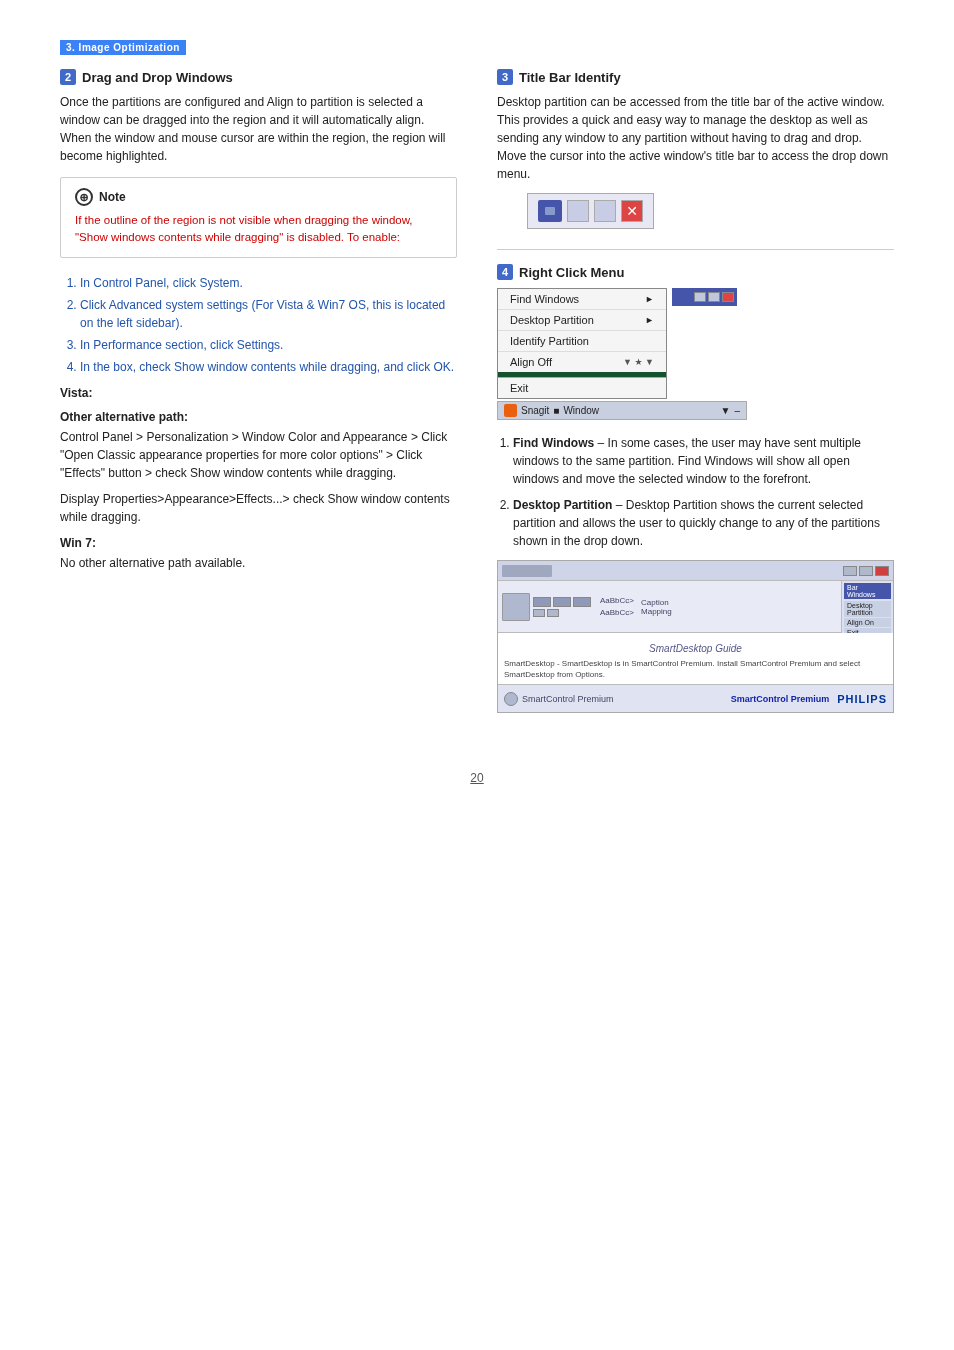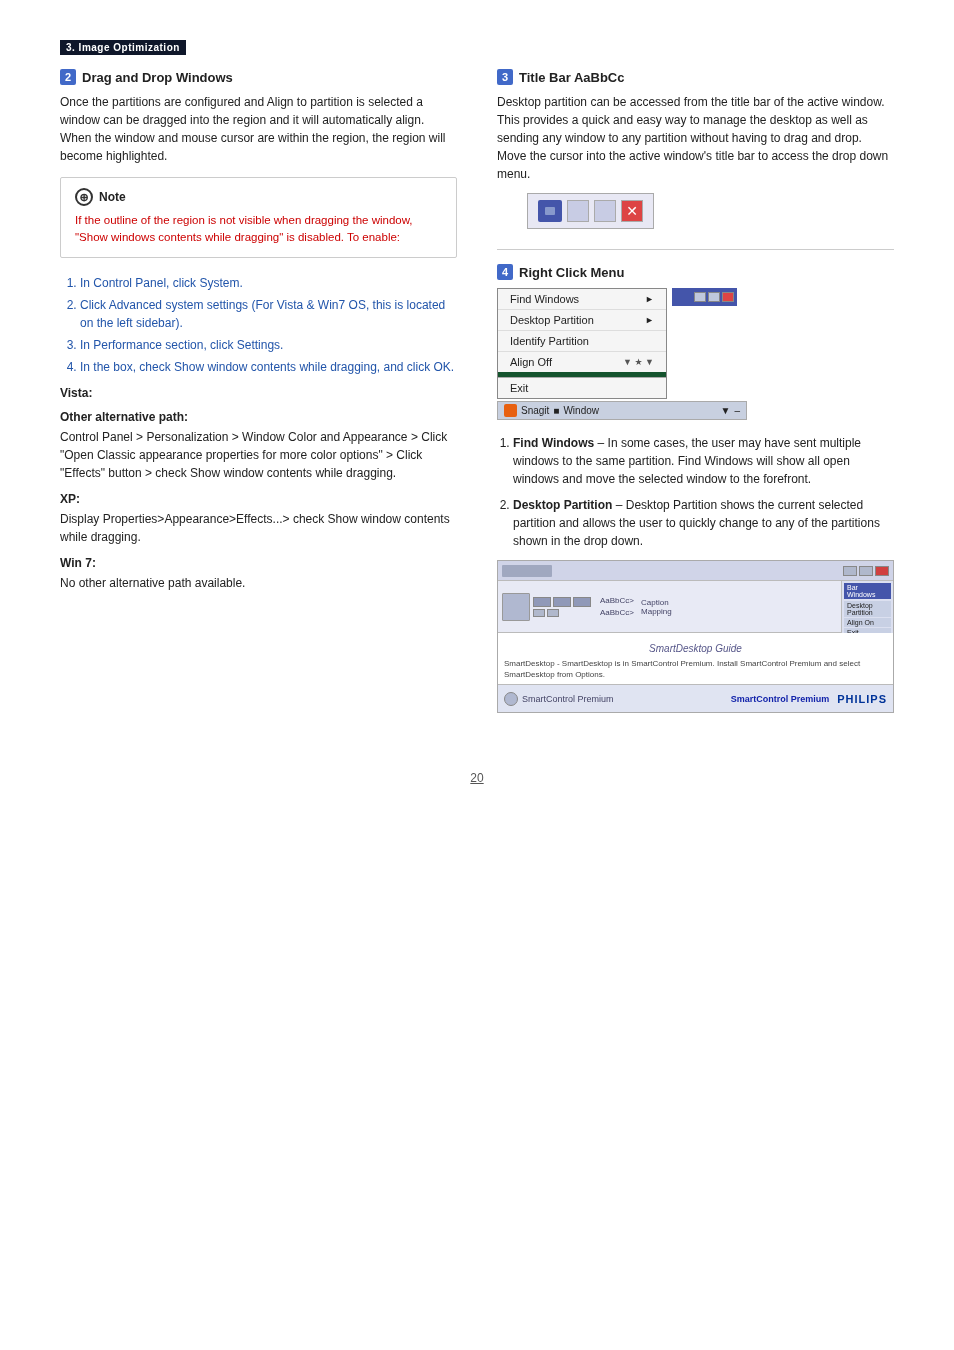--- a/index.html
+++ b/index.html
@@ -12,21 +12,21 @@
       min-height: 1350px;
       padding: 0;
     }
     .page {
       width: 954px;
       min-height: 1350px;
       padding: 40px 60px 60px 60px;
       position: relative;
     }
     .section-header {
-      background: #0f172a;
+      background: #3b82f6;
       color: #fff;
       font-size: 10px;
       font-weight: bold;
       padding: 2px 6px;
       display: inline-block;
       margin-bottom: 14px;
       letter-spacing: 0.5px;
     }
     .two-col {
       display: flex;
@@ -176,33 +176,32 @@
         <li class="li-blue">Click Advanced system settings  (For Vista &amp; Win7 OS, this is located on the left sidebar).</li>
         <li class="li-blue">In Performance section, click Settings.</li>
         <li class="li-blue">In the box, check Show window contents while dragging, and click OK.</li>
       </ol>
 
       <div class="sub-heading">Vista:</div>
 
       <div class="sub-heading">Other alternative path:</div>
       <p>Control Panel &gt; Personalization &gt; Window Color and Appearance &gt; Click "Open Classic appearance properties for more color options" &gt; Click "Effects" button &gt; check Show window contents while dragging.</p>
 
-      <div class="sub-heading">XP:</div>
       <p>Display Properties&gt;Appearance&gt;Effects...&gt; check Show window contents while dragging.</p>
 
       <div class="sub-heading">Win 7:</div>
       <p>No other alternative path available.</p>
 
     </div>
 
     <div class="col-right">
 
       <div class="section-title">
         <span class="num-badge">3</span>
-        <span>Title Bar AaBbCc</span>
+        <span>Title Bar Identify</span>
       </div>
 
       <p>Desktop partition can be accessed from the title bar of the active window. This provides a quick and easy way to manage the desktop as well as sending any window to any partition without having to drag and drop.  Move the cursor into the active window's title bar to access the drop down menu.</p>
 
       <div style="margin: 10px 0 20px 30px;">
         <div style="border:1px solid #aaa; background:#e8e8f4; display:inline-flex; align-items:center; padding:6px 10px; gap:5px;">
 
           <div style="width:24px;height:22px;background:#4455aa;border-radius:2px;display:flex;align-items:center;justify-content:center;">
             <div style="width:10px;height:8px;background:#8899cc;border-radius:1px;"></div>
           </div>

